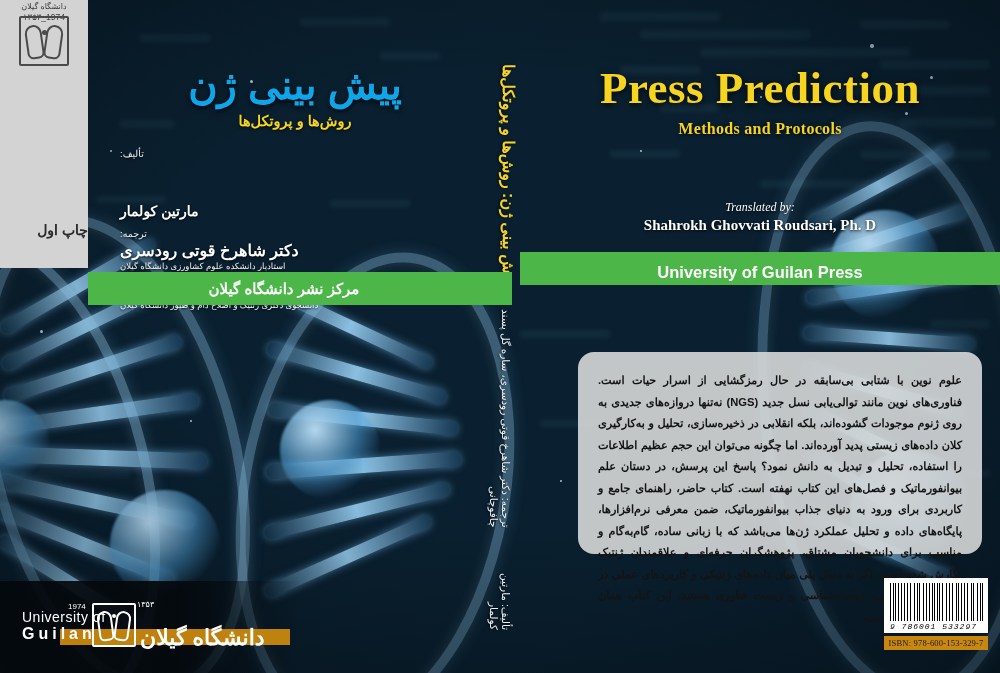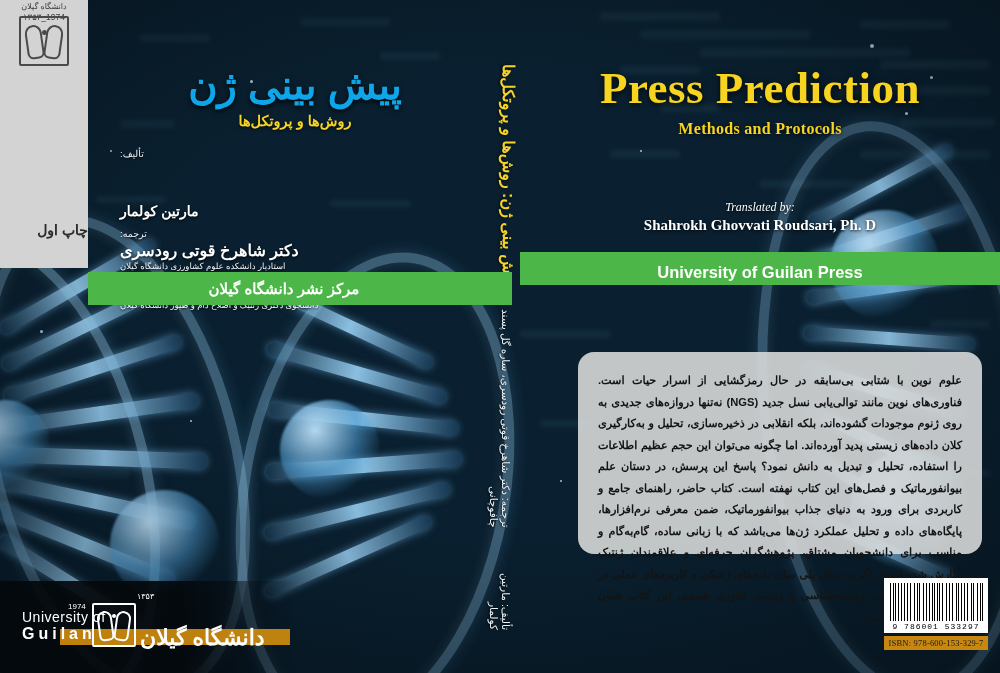--- a/index.html
+++ b/index.html
@@ -109,38 +109,38 @@
          background:rgba(214,216,216,.90);border-radius:16px;
          padding:18px 20px 14px 20px;box-sizing:border-box;
          direction:rtl;text-align:justify;
          color:#141414;font-size:11.2px;line-height:1.92;font-weight:700;}
 
   
   .bc-wrap{position:absolute;left:884px;top:578px;width:104px;}
   .bc{background:#fff;padding:5px 6px 2px 6px;}
   .bc-bars{height:38px;display:flex;align-items:stretch;gap:1px;}
   .bc-bars i{display:block;background:#000;}
-  .bc-num{font-family:"Liberation Mono",monospace;font-size:8px;color:#000;text-align:center;letter-spacing:1px;margin-top:1px;}
+  .bc-num{font-family:"Liberation Mono",monospace;font-size:8px;color:#000;letter-spacing:1px;margin-top:1px;font-style:italic;}
   .isbn{background:#c8880f;color:#1a1a1a;font-size:8.5px;text-align:center;padding:2px 0;
         font-family:"Liberation Serif",serif;letter-spacing:.2px;margin-top:3px;}
 
   
   .ug-strip{position:absolute;left:0;bottom:0;width:300px;height:92px;}
   .ug-dark{position:absolute;inset:0;background:linear-gradient(90deg,rgba(4,8,12,.92) 60%,rgba(4,8,12,0) 100%);}
   .ug-gold{position:absolute;left:60px;bottom:28px;width:230px;height:16px;background:#c8880f;opacity:.95;}
   .ug-en{position:absolute;left:22px;bottom:30px;color:#fff;line-height:1.15;}
   .ug-en .l1{font-size:14px;letter-spacing:.5px;}
   .ug-en .l2{font-size:16px;font-weight:700;letter-spacing:4px;}
   .ug-yr{position:absolute;left:68px;bottom:62px;color:#fff;font-size:8px;}
   .ug-mark{position:absolute;left:92px;bottom:26px;width:40px;height:40px;border:2px solid #fff;border-radius:2px;}
   .ug-mark:before,.ug-mark:after{content:"";position:absolute;top:6px;width:11px;height:26px;border:2px solid #fff;border-radius:9px 9px 6px 6px;}
   .ug-mark:before{left:4px;transform:rotate(-8deg);}
   .ug-mark:after{right:4px;transform:rotate(8deg);}
   .ug-mark .d{position:absolute;left:50%;top:9px;width:4px;height:4px;margin-left:-2px;background:#fff;border-radius:50%;}
-  .ug-fayr{position:absolute;left:137px;bottom:72px;color:#fff;font-size:8px;direction:rtl;}
+  .ug-fayr{position:absolute;left:137px;bottom:64px;color:#fff;font-size:8px;direction:rtl;}
   .ug-fa{position:absolute;left:140px;bottom:22px;color:#fff;font-size:22px;font-weight:700;direction:rtl;}
 </style>
 </head>
 <body>
 
 <div id="cover">
 
   <div class="bg-base"></div>
 
   <div class="bg-code">

